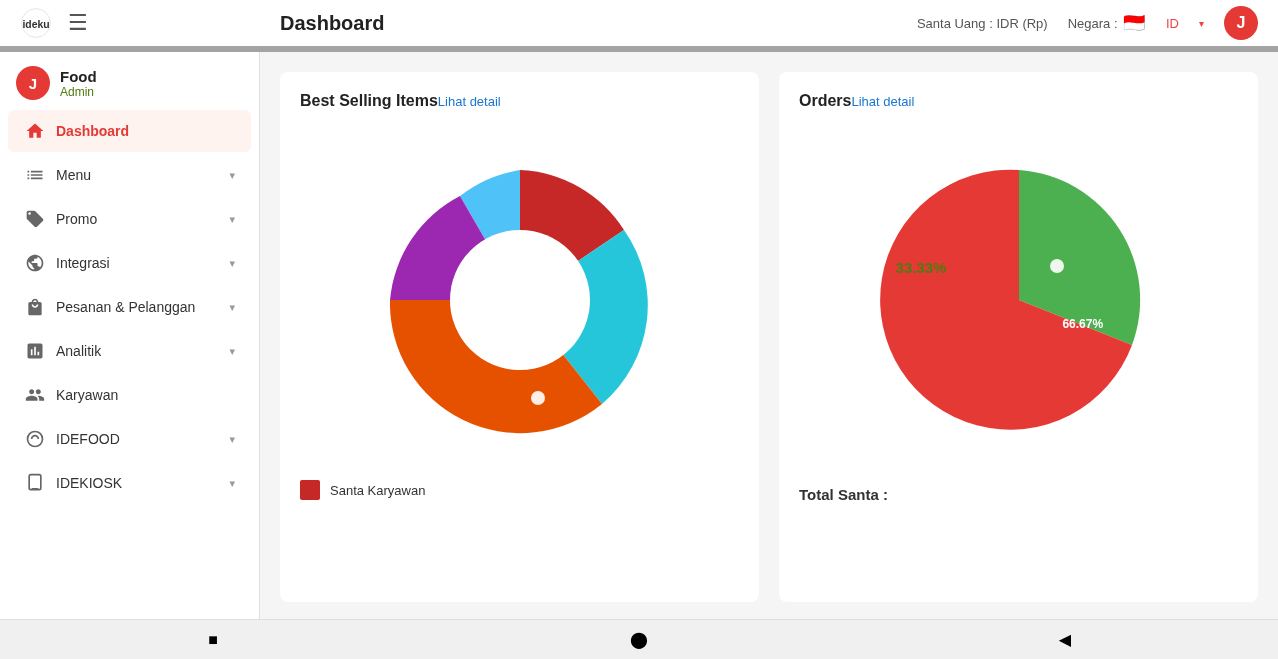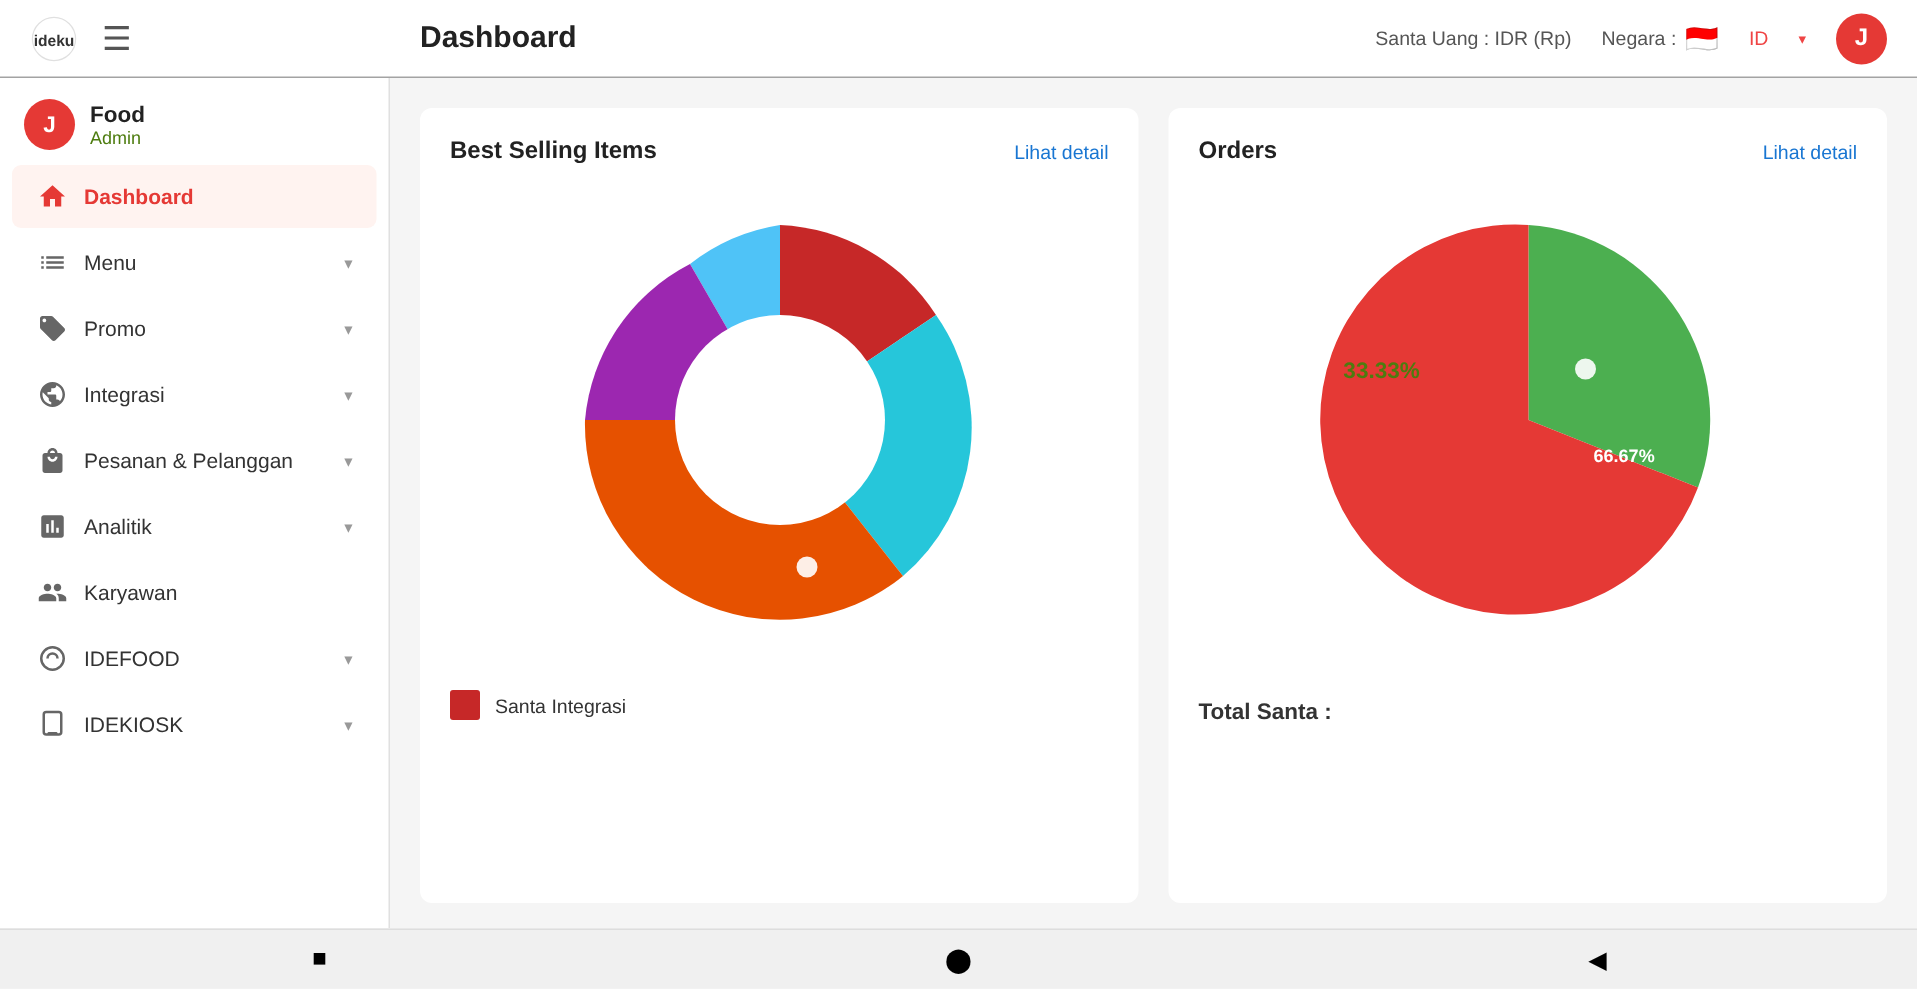--- a/index.html
+++ b/index.html
@@ -1,21 +1,21 @@
 <!DOCTYPE html>
 <html><head>
   <meta charset="utf-8">
   <style>
     * { margin: 0; padding: 0; box-sizing: border-box; }
     body { font-family: 'Segoe UI', Arial, sans-serif; background: #f5f5f5; width: 1278px; height: 659px; overflow: hidden; display: flex; flex-direction: column; }
 
     
     .header {
       display: flex; align-items: center; background: #fff;
-      padding: 0 20px; height: 52px; border-bottom: 1px solid #a3a3a3;
+      padding: 0 20px; height: 52px; border-bottom: 6px solid #a3a3a3;
       flex-shrink: 0; z-index: 10;
     }
     .header-logo { display: flex; align-items: center; gap: 6px; width: 260px; }
     .logo-icon { width: 32px; height: 32px; }
     .hamburger { font-size: 22px; cursor: pointer; color: #555; margin-left: 10px; }
     .header-title { flex: 1; font-size: 20px; font-weight: 700; color: #222; }
     .header-right { display: flex; align-items: center; gap: 20px; }
     .header-currency { font-size: 13px; color: #555; }
     .header-country { display: flex; align-items: center; gap: 6px; font-size: 13px; color: #555; }
     .country-code { display: flex; align-items: center; gap: 20px; font-size: 13px; color: #ef4444; }
@@ -61,21 +61,21 @@
     .sidebar-item.active .item-icon svg rect { fill: #e53935; }
 
     
     .main { flex: 1; overflow-y: auto; padding: 20px; display: flex; flex-direction: column; gap: 0; }
     .cards-row { display: flex; gap: 20px; }
 
     .card {
       background: #fff; border-radius: 8px; padding: 20px;
       flex: 1; min-height: 530px; position: relative; overflow: hidden;
     }
-    .card-header { display: flex; justify-content: space-between; align-items: center; margin-bottom: 0; }
+    .card-header { display: flex; justify-content: flex-start; align-items: center; margin-bottom: 20px; }
     .card-title { font-size: 16px; font-weight: 700; color: #222; }
     .card-link { font-size: 13px; color: #1976d2; cursor: pointer; text-decoration: none; }
 
     
     .chart-container { display: flex; justify-content: center; align-items: center; height: 340px; position: relative; }
 
     .legend { margin-top: 10px; display: flex; align-items: center; gap: 10px; }
     .legend-color { width: 20px; height: 20px; border-radius: 2px; flex-shrink: 0; }
     .legend-label { font-size: 13px; color: #333; }
 
@@ -238,21 +238,21 @@
 
             <path d="M150,150 L20,150 A130,130 0 0,0 232,254 Z" fill="#e65100"></path>
 
             <circle cx="150" cy="150" r="70" fill="#fff"></circle>
 
             <circle cx="168" cy="248" r="7" fill="#fff" opacity="0.9"></circle>
           </svg>
         </div>
         <div class="legend">
           <div class="legend-color" style="background:#c62828;"></div>
-          <span class="legend-label">Santa Integrasi</span>
+          <span class="legend-label">Santa Karyawan</span>
         </div>
       </div>
 
       <div class="card">
         <div class="card-header">
           <span class="card-title">Orders</span>
           <a class="card-link">Lihat detail</a>
         </div>
         <div class="chart-container" style="position:relative;">
           <svg width="300" height="300" viewBox="0 0 300 300">

